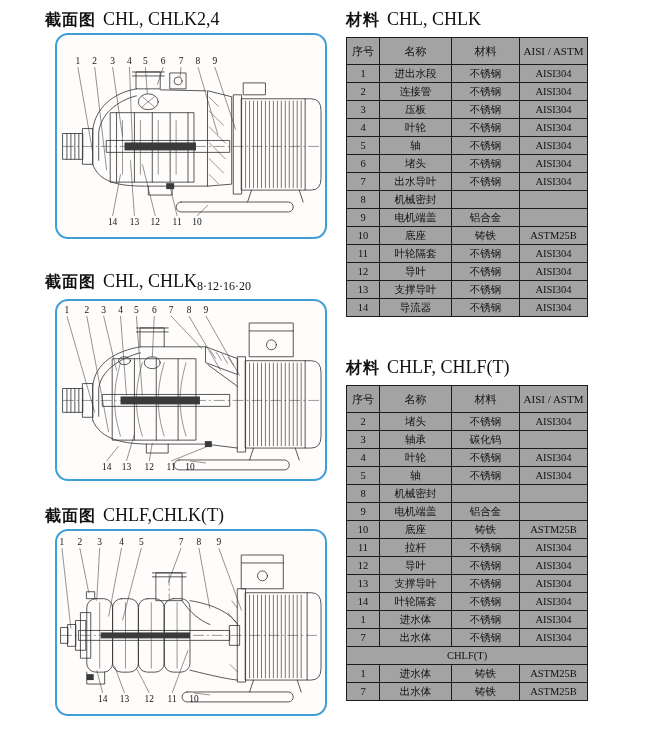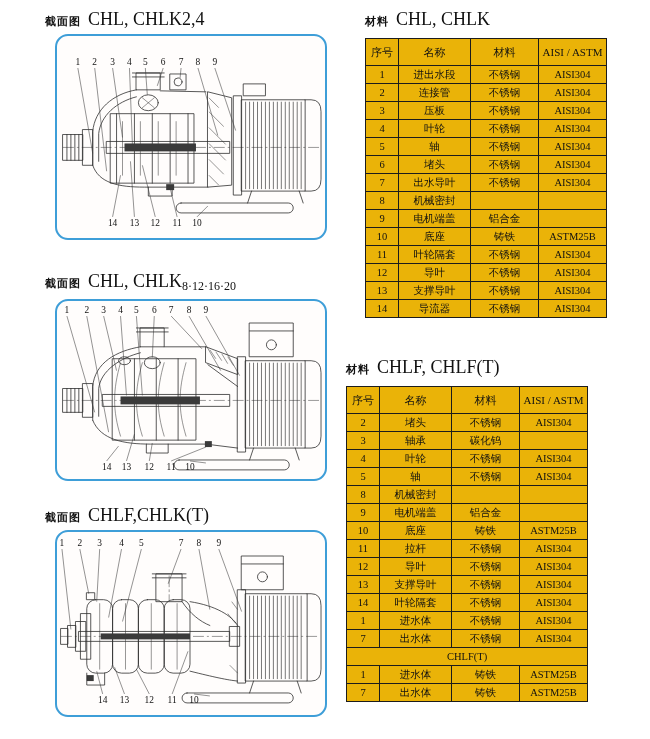--- a/index.html
+++ b/index.html
@@ -4,42 +4,42 @@
 <style>
   html,body{margin:0;padding:0;}
   body{
     width:650px;height:739px;position:relative;background:#ffffff;
     font-family:"Liberation Serif", serif;color:#111;overflow:hidden;
   }
   .sec{position:absolute;}
   .sec-title{font-size:15px;line-height:18px;white-space:nowrap;}
   .sec-title .cn{
     font-family:"Liberation Sans", sans-serif;font-weight:bold;
-    font-size:11px;letter-spacing:1px;
+    font-size:16px;letter-spacing:1px;
   }
   .sec-title .en{font-family:"Liberation Serif", serif;font-size:18px;margin-left:7px;}
   .sec-title .subnum{font-size:12px;vertical-align:-3px;}
 
   .diagram-box{
     width:268px;border:2px solid #3e9ed8;border-radius:13px;
     background:#fffdfc;margin-top:4px;margin-left:10px;overflow:hidden;
   }
   .diagram-box svg{display:block;}
 
   .dw{stroke:#2d2d2d;stroke-width:0.8;fill:none;stroke-linejoin:round;stroke-linecap:round;}
   .fin{stroke:#2d2d2d;stroke-width:0.65;fill:none;}
   .cl{stroke:#555;stroke-width:0.6;stroke-dasharray:11 3 2 3;fill:none;}
   .ld{stroke:#3a3a3a;stroke-width:0.55;fill:none;}
   .dk{fill:#3a3a3a;stroke:none;}
   .ht{stroke:#2d2d2d;stroke-width:0.5;fill:none;}
   text.co{font-family:"Liberation Serif", serif;font-size:9.5px;fill:#111;}
 
   table.mat{
     border-collapse:collapse;table-layout:fixed;width:241px;
-    margin-top:8px;background:#eab308;
+    margin-top:8px;background:#a3a3a3;
   }
   table.mat td,table.mat th{
     border:1px solid #1c1c1c;text-align:center;vertical-align:middle;
     font-family:"Liberation Serif", serif;font-size:10.5px;font-weight:normal;
     height:17px;padding:0 1px;overflow:hidden;
   }
   table.mat th{height:26px;font-size:11px;}
   table.mat{border:1.5px solid #111;}
   td.span-cell{height:13px;font-size:10.5px;}
 </style>
@@ -279,21 +279,21 @@
         <text class="co" x="46" y="172" text-anchor="middle">14</text>
         <text class="co" x="68" y="172" text-anchor="middle">13</text>
         <text class="co" x="93" y="172" text-anchor="middle">12</text>
         <text class="co" x="116" y="172" text-anchor="middle">11</text>
         <text class="co" x="138" y="172" text-anchor="middle">10</text>
       </g>
     </svg>
   </div>
 </div>
 
-<div class="sec" style="left:365px;top:10px;">
+<div class="sec" style="left:346px;top:10px;">
   <div class="sec-title">
     <span class="cn">材料</span><span class="en">CHL, CHLK</span>
   </div>
   <table class="mat">
     <colgroup>
         <col style="width:33px">
         <col style="width:72px">
         <col style="width:68px">
         <col style="width:68px">
       </colgroup>

